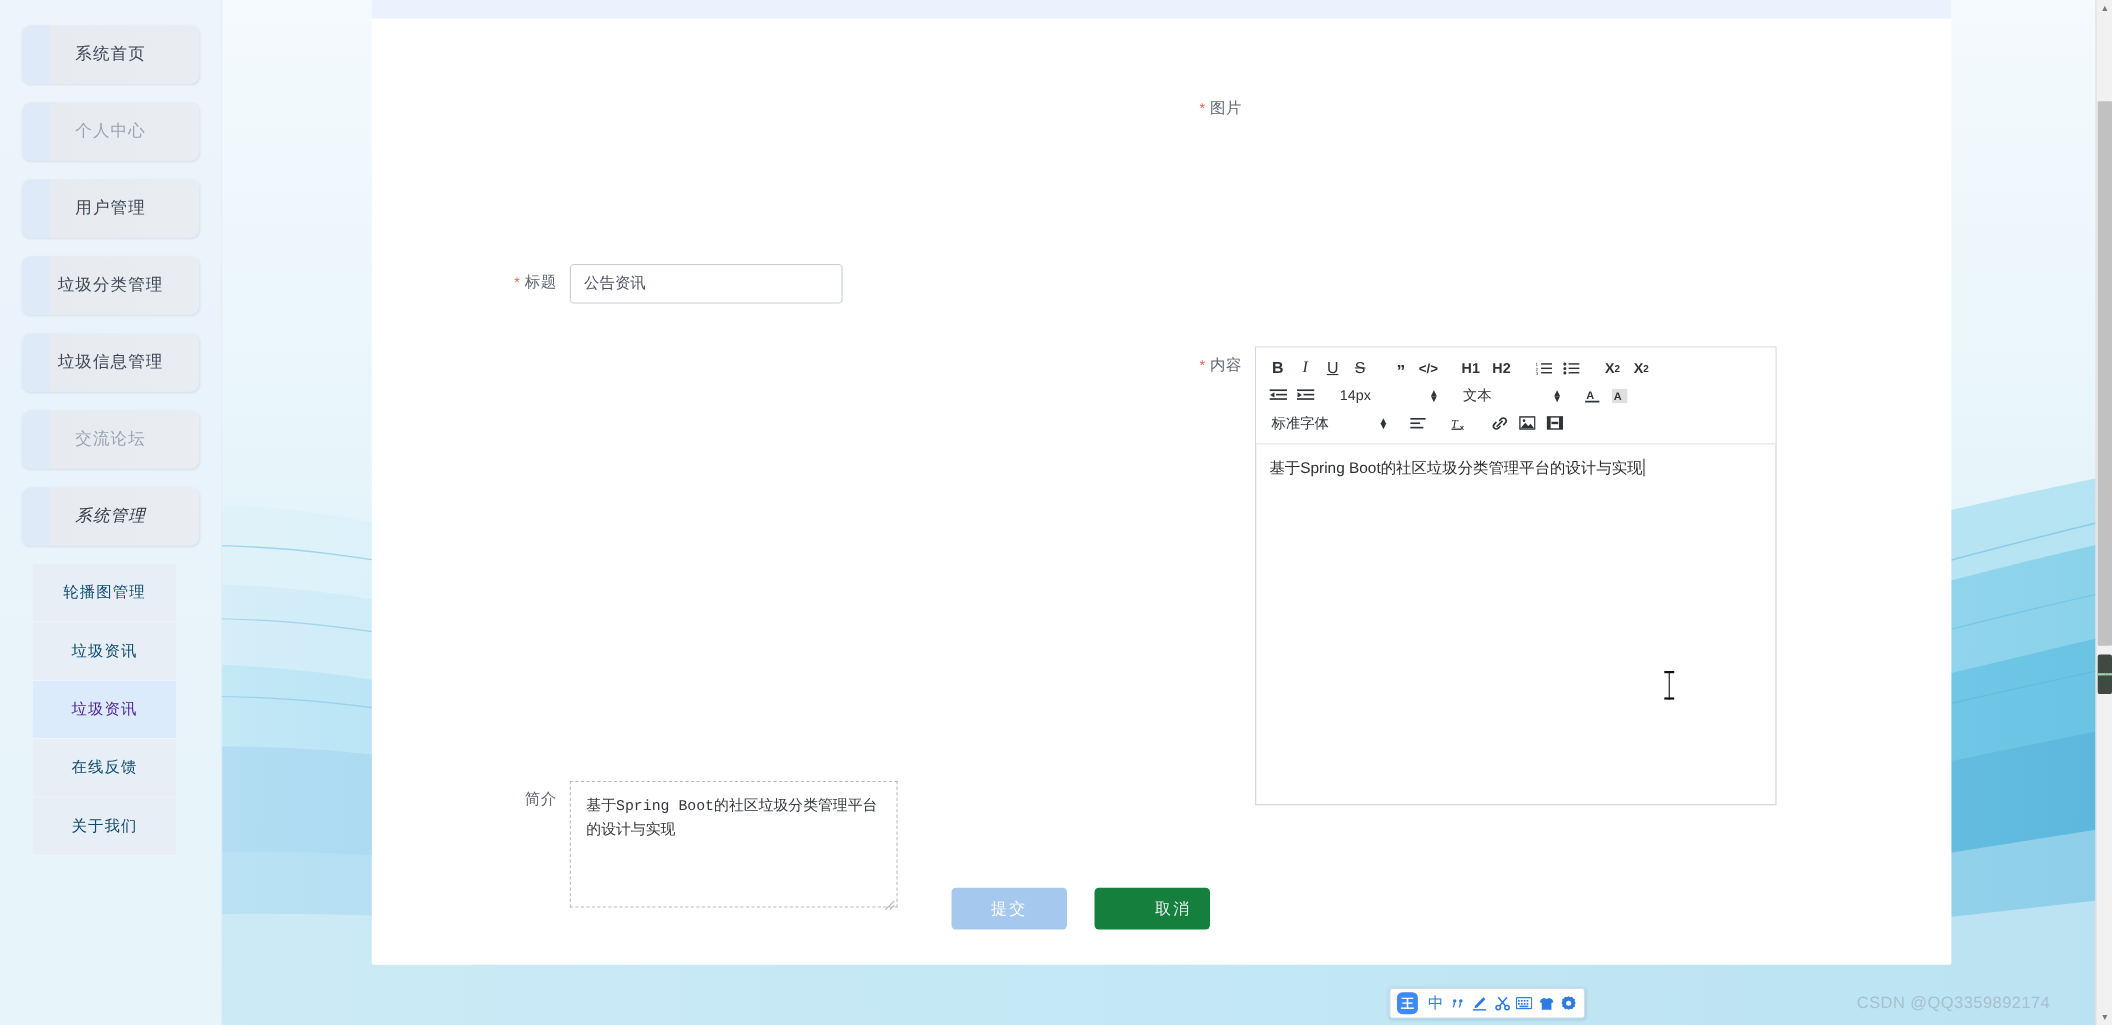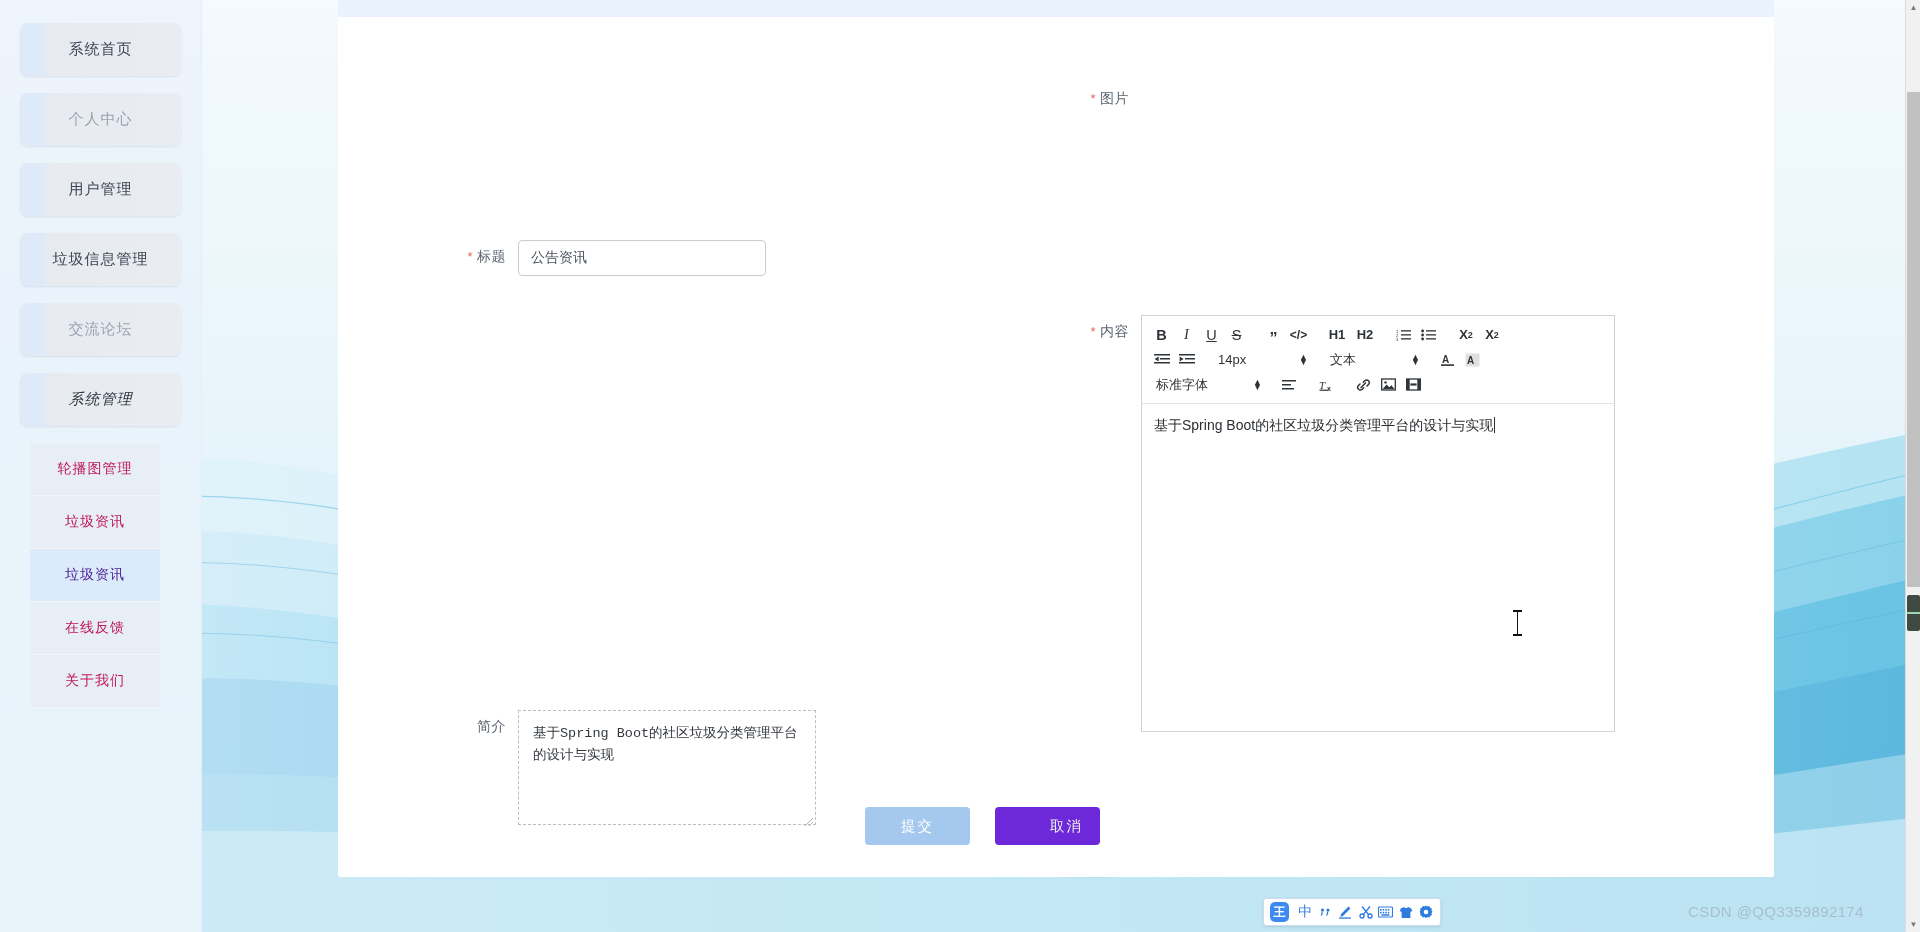--- a/index.html
+++ b/index.html
@@ -45,21 +45,21 @@
   .menu-item.mi-active { color: #2d3540; font-style: italic; }
 
   .submenu { margin: 0; padding: 0; }
   .sub-item {
     margin-left: 30px;
     width: 130px;
     height: 53px;
     background: #e8eef6;
     display: flex; align-items: center; justify-content: center;
     font-size: 14px;
-    color: #be185d;
+    color: #0c4a6e;
     cursor: pointer;
     border-bottom: 1px solid #f1f5fa;
     letter-spacing: 1px;
   }
   .sub-item.sub-selected { background: #dcebfb; color: #4c1d95; }
 
   
   #content-card {
     position: absolute;
     left: 338px; top: 0px;
@@ -213,21 +213,21 @@
   
   #row-buttons { position: absolute; left: 527px; top: 807px; display: flex; }
   .btn {
     width: 105px; height: 38px;
     border: none; border-radius: 4px;
     font-size: 14.5px; letter-spacing: 2px;
     cursor: pointer;
     font-family: "Liberation Sans","DejaVu Sans",sans-serif;
   }
   #btn-submit { background: #a5c9ee; color: #ffffff; margin-right: 25px; }
-  #btn-cancel { background: #6d28d9; color: #eceef0; padding-left: 44px; }
+  #btn-cancel { background: #15803d; color: #eceef0; padding-left: 44px; }
 
   
   #ime-bar {
     position: absolute; left: 1263px; top: 898px;
     height: 28px; width: 178px;
     background: #ffffff;
     border: 1px solid #cfdced;
     border-radius: 3px;
     display: flex; align-items: center;
     box-shadow: 0 1px 3px rgba(60,90,130,.18);
@@ -324,20 +324,23 @@
   <div class="menu-item mi-dark">
       <span>系统首页</span>
     </div>
   <div class="menu-item mi-faded">
       <span>个人中心</span>
     </div>
   <div class="menu-item mi-dark">
       <span>用户管理</span>
     </div>
   <div class="menu-item mi-dark">
+      <span>垃圾分类管理</span>
+    </div>
+  <div class="menu-item mi-dark">
       <span>垃圾信息管理</span>
     </div>
   <div class="menu-item mi-faded">
       <span>交流论坛</span>
     </div>
   <div class="menu-item mi-active">
       <span>系统管理</span>
     </div>
 
   <div class="submenu">

